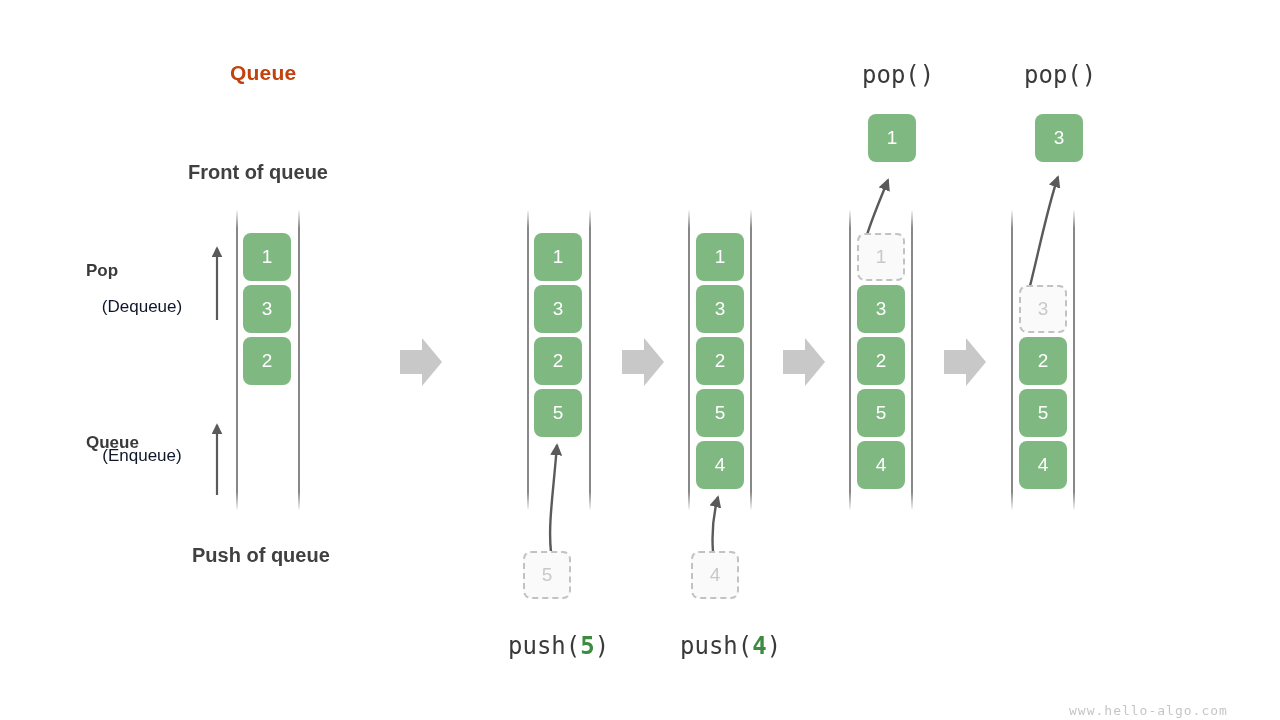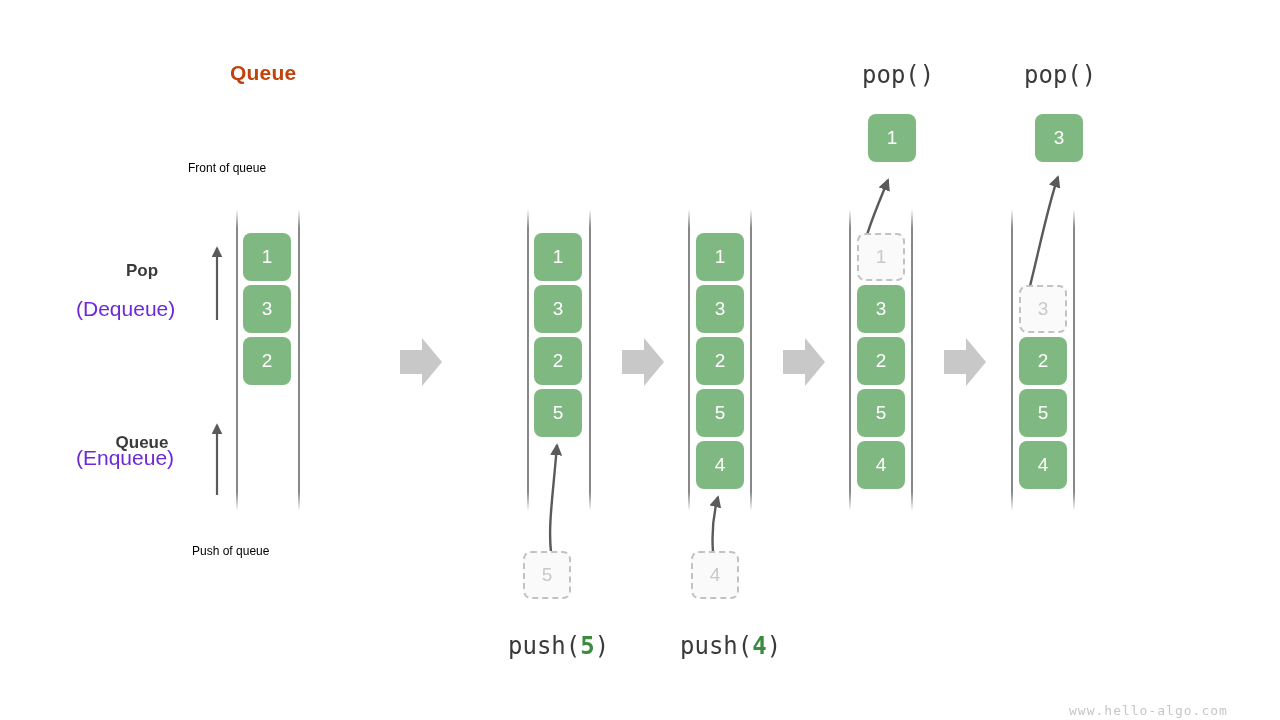--- a/index.html
+++ b/index.html
@@ -12,27 +12,27 @@
   #stage{position:relative;width:1280px;height:720px;}
 
   
   .lbl{position:absolute;white-space:nowrap;}
   .title-queue{
     font-size:21px;font-weight:bold;color:#c2410c;
     letter-spacing:.2px;
     text-align:center;
   }
   .hdr{
-    font-size:12px;font-weight:normal;color:#000000;
+    font-size:20px;font-weight:bold;color:#404040;
   }
   .side-strong{
-    font-size:17px;font-weight:bold;color:#3A3A3A;text-align:center;
+    font-size:17px;font-weight:bold;color:#3A3A3A;
   }
   .side-weak{
-    font-size:21px;font-weight:normal;color:#6d28d9;
+    font-size:17px;font-weight:normal;color:#0f172a;text-align:center;
   }
   .mono{
     font-family:"DejaVu Sans Mono","Liberation Mono",monospace;
     font-size:24px;color:#3A3A3A;letter-spacing:0px;
   }
   .mono .num{color:#3D8B40;font-weight:bold;}
   .watermark{
     font-family:"DejaVu Sans Mono","Liberation Mono",monospace;
     font-size:13px;color:#C6C6C6;letter-spacing:1px;
   }

